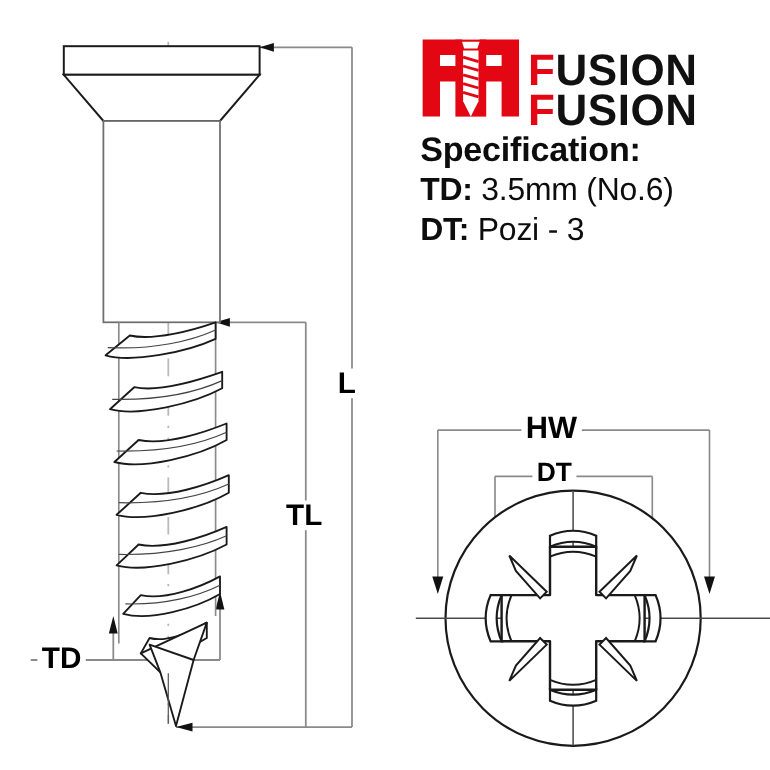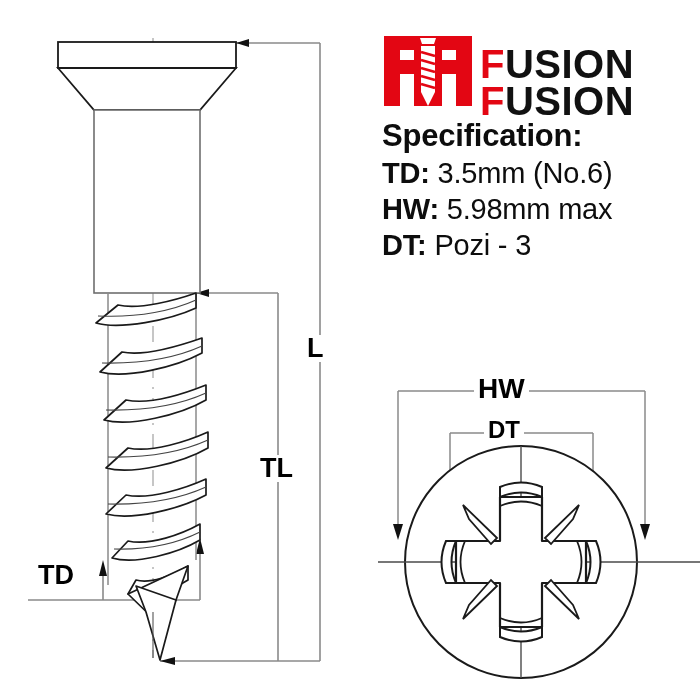--- a/index.html
+++ b/index.html
@@ -92,21 +92,21 @@
   
   .dim-label {
     position: absolute;
     font-size: 27px;
     font-weight: bold;
     color: #000000;
     background: #ffffff;
     padding: 0 4px;
     line-height: 1;
   }
-  #label-TD { left: 34px; top: 562px; }
+  #label-TD { left: 34px; top: 585px; }
   #label-TL { left: 256px; top: 455px; text-align: center; }
   #label-L  { left: 303px; top: 335px; }
   #label-HW { left: 474px; top: 375px; font-size: 28px; }
   #label-DT { left: 484px; top: 418px; font-size: 24px; }
 
   svg { display: block; }
 </style>
 </head>
 <body>
 
@@ -218,24 +218,20 @@
   </div>
 
   <div id="spec-block">
     <div id="spec-title">Specification:</div>
 
     <div class="spec-row">
       <span class="spec-key">TD:</span>
       <span class="spec-val">3.5mm (No.6)</span>
     </div>
     <div class="spec-row">
-      <span class="spec-key">HW:</span>
-      <span class="spec-val">5.98mm max</span>
-    </div>
-    <div class="spec-row">
       <span class="spec-key">DT:</span>
       <span class="spec-val">Pozi - 3</span>
     </div>
   </div>
 
   <svg class="layer" width="700" height="700" viewBox="0 0 700 700">
 
     <g stroke="#8a8a8a" stroke-width="1.5" fill="none">
       <line x1="398" y1="391" x2="645" y2="391"></line>
       <line x1="398" y1="391" x2="398" y2="525"></line>

